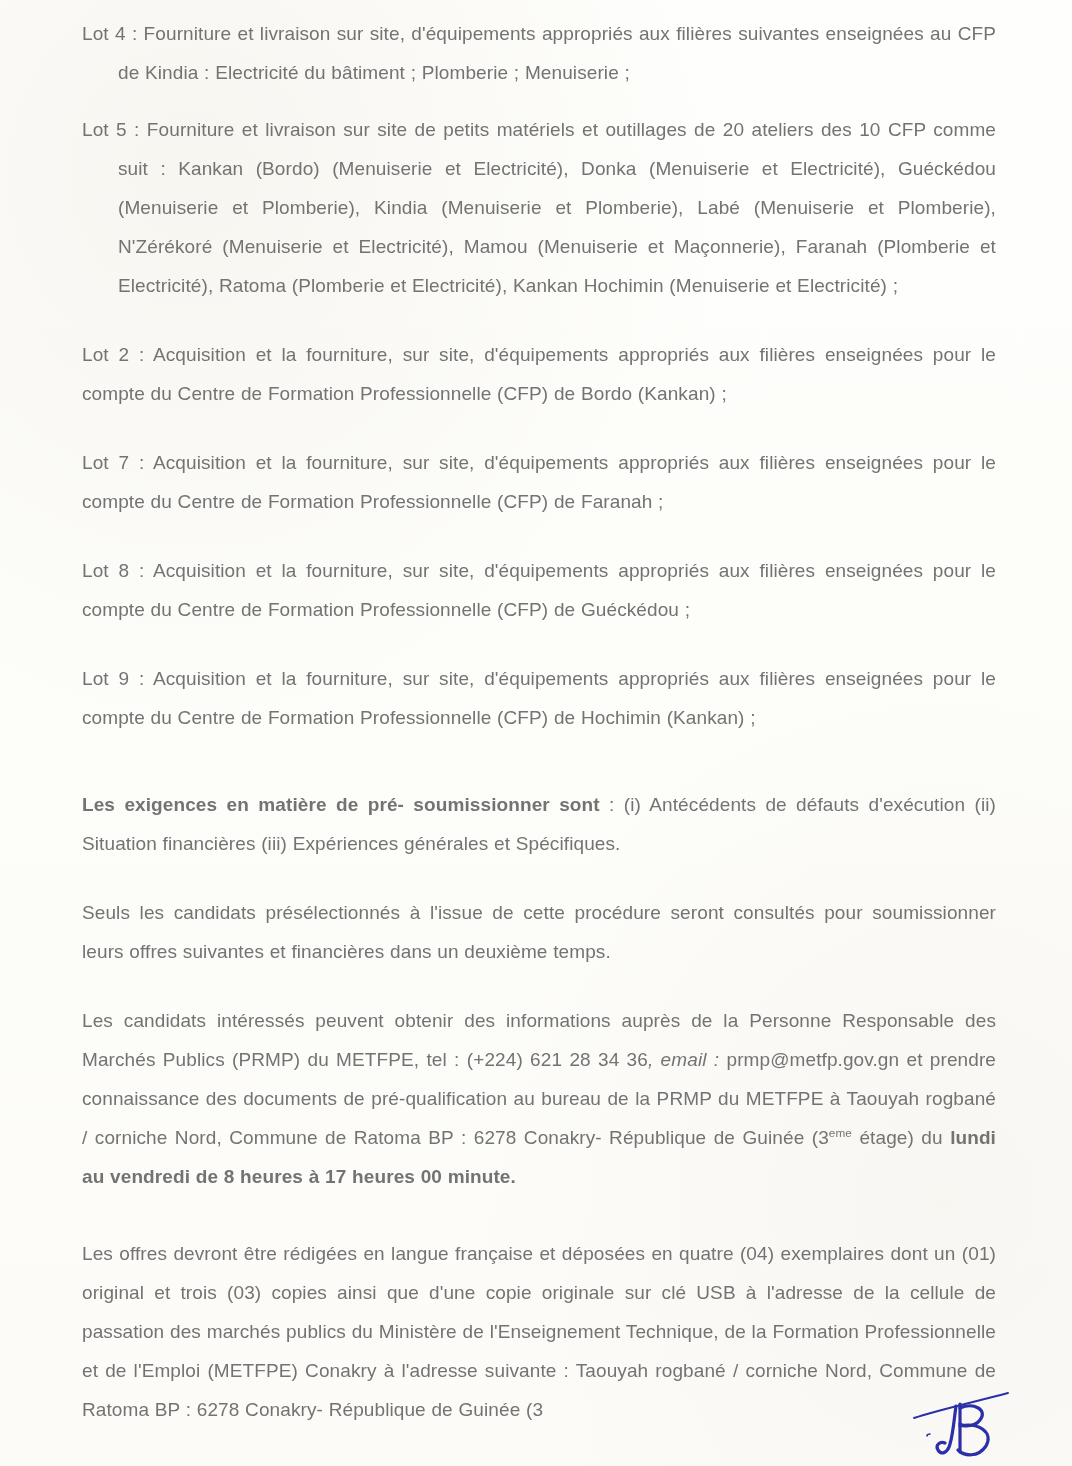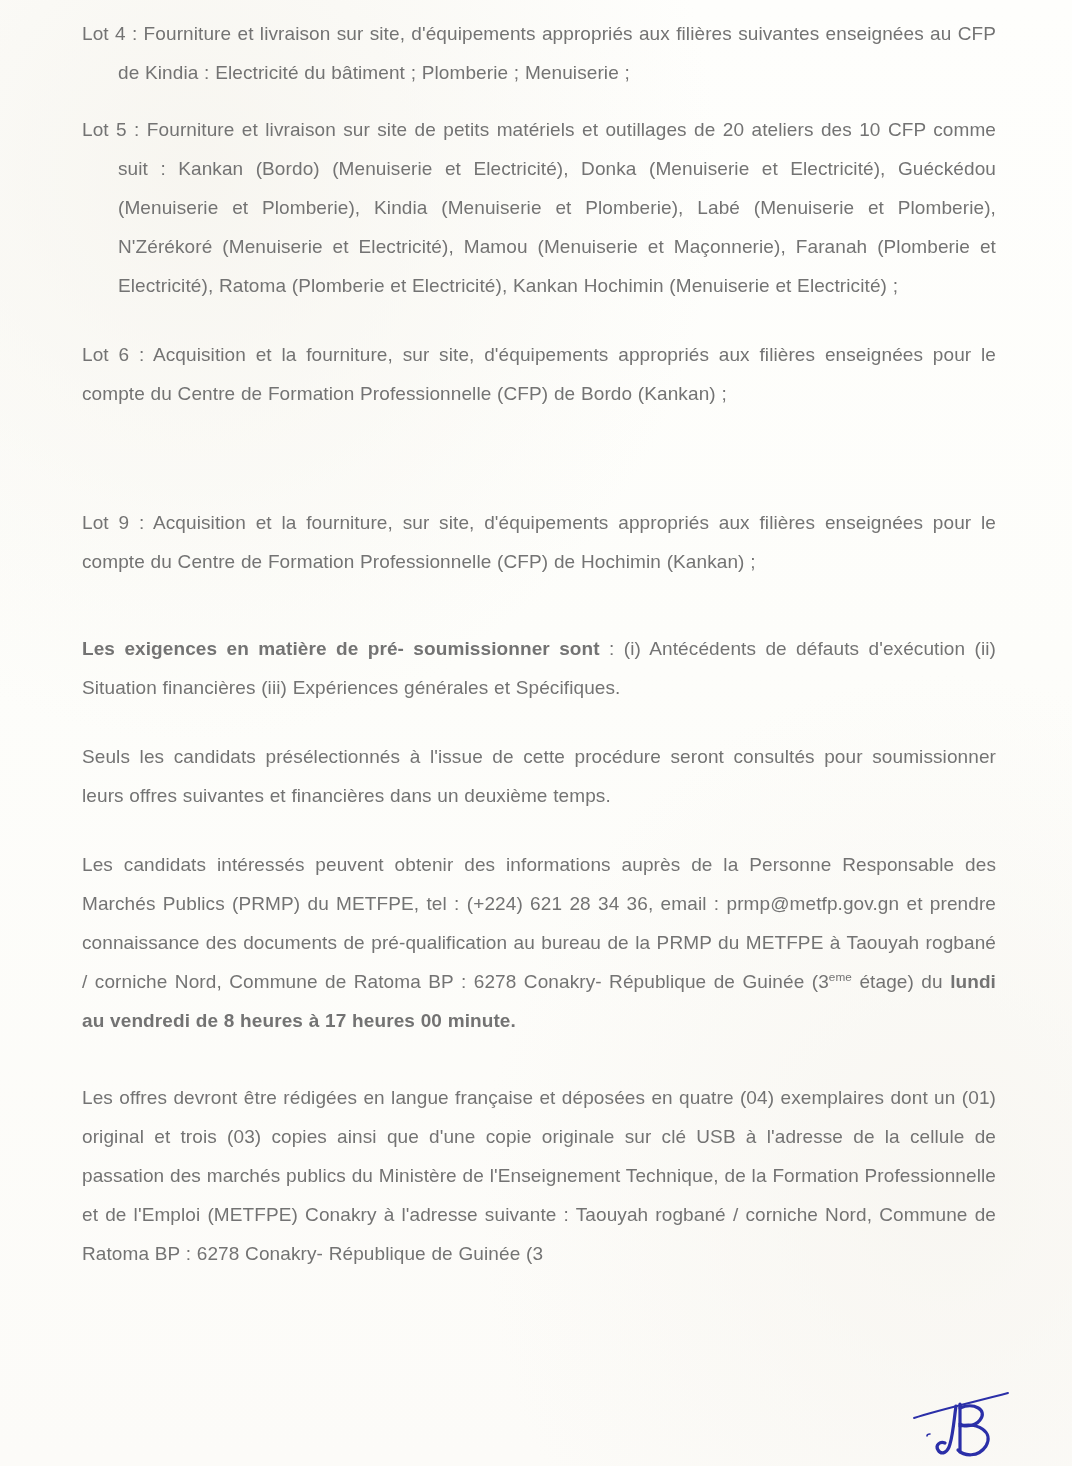--- a/index.html
+++ b/index.html
@@ -53,21 +53,21 @@
     text-align: left;
   }
   p.hanging.justified {
     text-align: justify;
   }
   .gap-sm { height: 18px; }
   .gap-md { height: 30px; }
   .gap-lg { height: 38px; }
 
   b, .bold { font-weight: 700; }
-  .ital { }
+  .ital { font-style: italic; }
   .underline {
     text-underline-offset: 3px;
     text-decoration-thickness: 2px;
   }
   sup {
     font-size: 0.62em;
     vertical-align: super;
     line-height: 0;
   }
 
@@ -90,27 +90,29 @@
   <div class="content">
 
     <p class="para hanging justified">Lot 4 : Fourniture et livraison sur site, d'équipements appropriés aux filières suivantes enseignées au CFP de Kindia : Electricité du bâtiment ; Plomberie ; Menuiserie ;</p>
 
     <div class="gap-sm"></div>
 
     <p class="para hanging justified">Lot 5 : Fourniture et livraison sur site de petits matériels et outillages de 20 ateliers des 10 CFP comme suit : Kankan (Bordo) (Menuiserie et Electricité), Donka (Menuiserie et Electricité), Guéckédou (Menuiserie et Plomberie), Kindia (Menuiserie et Plomberie), Labé (Menuiserie et Plomberie), N'Zérékoré (Menuiserie et Electricité), Mamou (Menuiserie et Maçonnerie), Faranah (Plomberie et Electricité), Ratoma (Plomberie et Electricité), Kankan Hochimin (Menuiserie et Electricité) ;</p>
 
     <div class="gap-md"></div>
 
-    <p class="para">Lot 6 : Acquisition et la fourniture, sur site, d'équipements appropriés aux filières enseignées pour le compte du Centre de Formation Professionnelle (CFP) de Bordo (Kankan) ;</p>
+    <p class="para">Lot 2 : Acquisition et la fourniture, sur site, d'équipements appropriés aux filières enseignées pour le compte du Centre de Formation Professionnelle (CFP) de Bordo (Kankan) ;</p>
 
     <div class="gap-md"></div>
 
+    <p class="para">Lot 7 : Acquisition et la fourniture, sur site, d'équipements appropriés aux filières enseignées pour le compte du Centre de Formation Professionnelle (CFP) de Faranah ;</p>
 
     <div class="gap-md"></div>
 
+    <p class="para">Lot 8 : Acquisition et la fourniture, sur site, d'équipements appropriés aux filières enseignées pour le compte du Centre de Formation Professionnelle (CFP) de Guéckédou ;</p>
 
     <div class="gap-md"></div>
 
     <p class="para">Lot 9 : Acquisition et la fourniture, sur site, d'équipements appropriés aux filières enseignées pour le compte du Centre de Formation Professionnelle (CFP) de Hochimin (Kankan) ;</p>
 
     <div class="gap-md"></div>
 
 
     <div class="gap-sm"></div>
 

